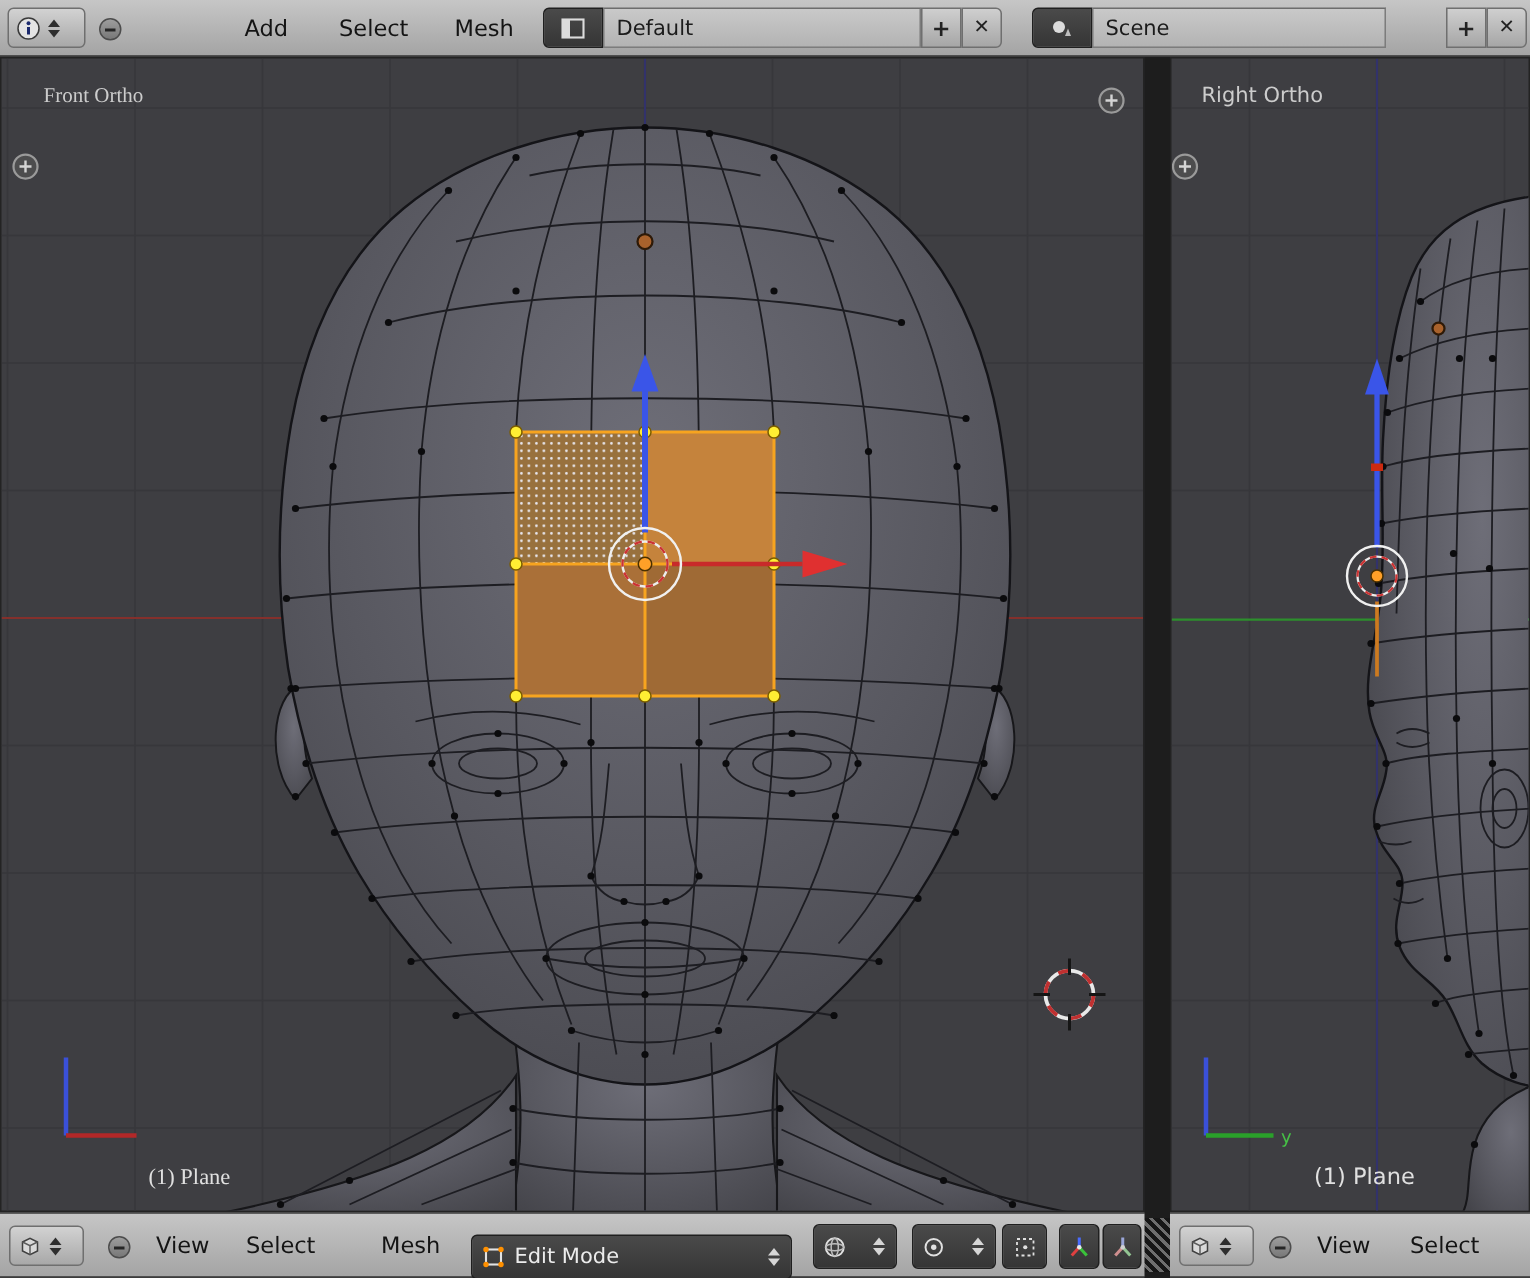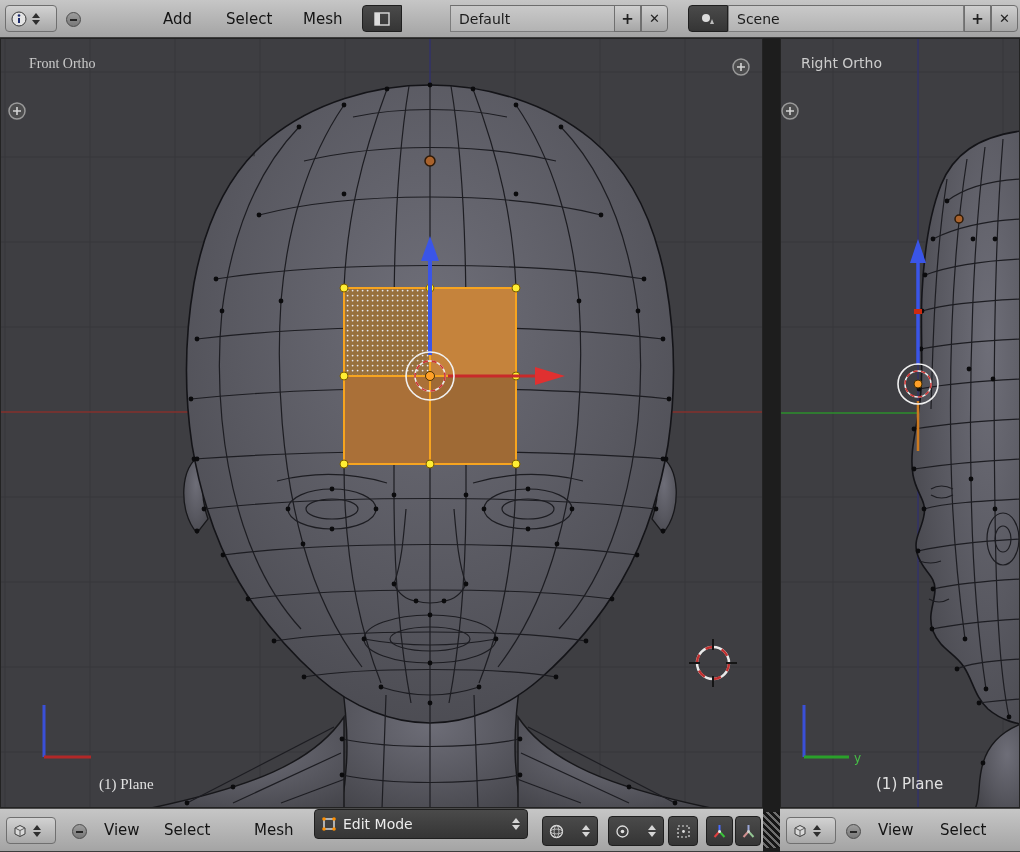--- a/index.html
+++ b/index.html
@@ -93,39 +93,39 @@
   <span class="menu-label" style="left:303px;">Mesh</span>
 
   <div class="dbtn" style="left:362px;top:5px;width:40px;height:27px;border-radius:4px 0 0 4px;justify-content:center;">
     <span>
       <svg width="16" height="14" viewBox="0 0 16 14">
         <rect x="1" y="1" width="14" height="12" fill="none" stroke="#dcdcdc" stroke-width="1.4"></rect>
         <rect x="1" y="1" width="5" height="12" fill="#dcdcdc"></rect>
       </svg>
     </span>
   </div>
-  <div class="field" style="left:402px;top:5px;width:212px;height:27px;margin-left:48px;">
+  <div class="field" style="left:402px;top:5px;width:212px;height:27px;">
     <span>Default</span>
   </div>
   <div class="sqbtn" style="left:614px;top:5px;width:27px;height:27px;">
       <span>+</span>
     </div>
   <div class="sqbtn" style="left:641px;top:5px;width:27px;height:27px;border-radius:0 4px 4px 0;font-size:13px;">
       <span>✕</span>
     </div>
 
   <div class="dbtn" style="left:688px;top:5px;width:40px;height:27px;border-radius:4px 0 0 4px;justify-content:center;">
     <span>
       <svg width="16" height="14" viewBox="0 0 16 14">
         <circle cx="6" cy="6" r="4" fill="#dcdcdc"></circle>
         <path d="M10 12 L14 12 L12 7 Z" fill="#bdbdbd"></path>
       </svg>
     </span>
   </div>
-  <div class="field" style="left:728px;top:5px;width:236px;height:27px;">
+  <div class="field" style="left:728px;top:5px;width:196px;height:27px;">
     <span>Scene</span>
   </div>
   <div class="sqbtn" style="left:964px;top:5px;width:27px;height:27px;">
       <span>+</span>
     </div>
   <div class="sqbtn" style="left:991px;top:5px;width:27px;height:27px;border-radius:0 4px 4px 0;font-size:13px;">
       <span>✕</span>
     </div>
 </div>
 
@@ -460,21 +460,21 @@
   </div>
 
   <div class="collapse" style="left:72px;top:15px;">
       <span class="bar"></span>
     </div>
 
   <span class="menu-label" style="left:104px;">View</span>
   <span class="menu-label" style="left:164px;">Select</span>
   <span class="menu-label" style="left:243px;margin-left:11px;">Mesh</span>
 
-  <div class="dbtn" style="left:314px;top:0;width:214px;height:30px;">
+  <div class="dbtn" style="left:314px;top:14px;width:214px;height:30px;">
     <span>
       <svg width="16" height="16" viewBox="0 0 16 16">
         <rect x="3" y="3" width="10" height="10" fill="none" stroke="#e2e2e2" stroke-width="1.4"></rect>
         <circle cx="3" cy="3" r="1.8" fill="#ff9000"></circle>
           <circle cx="13" cy="3" r="1.8" fill="#ff9000"></circle>
         <circle cx="3" cy="13" r="1.8" fill="#ff9000"></circle>
           <circle cx="13" cy="13" r="1.8" fill="#ff9000"></circle>
       </svg>
     </span>
     <span class="lbl">Edit Mode</span>

